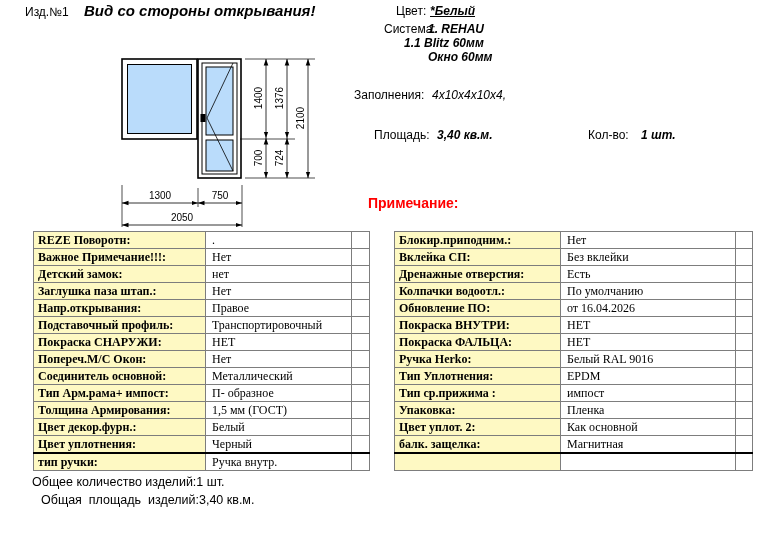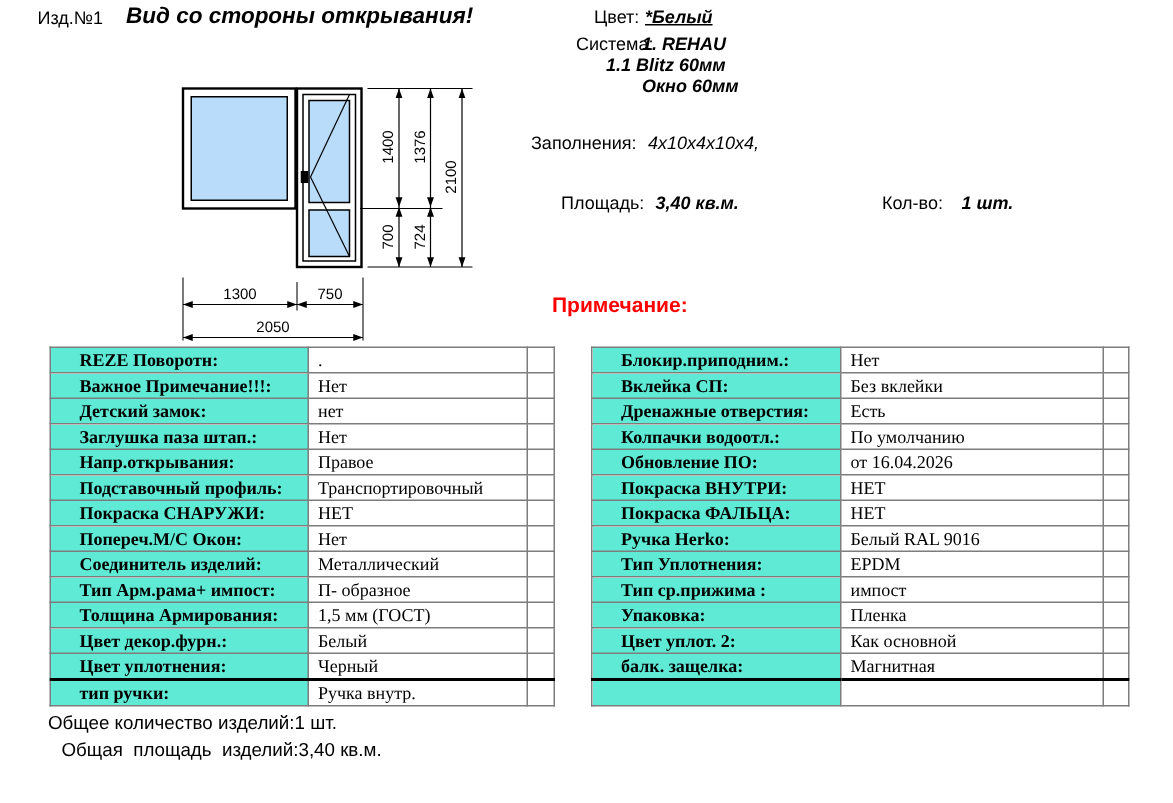--- a/index.html
+++ b/index.html
@@ -11,21 +11,21 @@
   .bi{font-weight:bold;font-style:italic;font-size:12px;}
   .it{font-style:italic;font-size:12px;}
   .note{font-size:14px;font-weight:bold;}
   .u{text-decoration:underline;}
   
   table.spec{position:absolute;border-collapse:collapse;table-layout:fixed;
              font-family:"Liberation Serif",serif;font-size:12px;}
   table.spec td{height:16px;border:1px solid #7d7d7d;overflow:hidden;
                 white-space:nowrap;padding:0 2px 0 6px;}
   table.spec{border:1px solid #3a3a3a;}
-  table.spec td.lbl{background:#5eead4;font-weight:bold;padding-left:19px;}
+  table.spec td.lbl{background:#fef9c3;font-weight:bold;padding-left:4px;}
   table.spec td.sp{background:#fff;padding:0;}
   table.spec tr.heavy td{border-bottom:2px solid #000;}
   .svgwrap{position:absolute;left:112px;top:48px;width:230px;height:184px;}
   text.dim{font-family:"Liberation Sans",sans-serif;font-size:10px;fill:#000;}
   .footer-line{font-size:12.5px;line-height:18px;}
 </style>
 </head>
 <body>
 
 <span class="abs lbl12" style="left:25px;top:5px;">Изд.№1</span>
@@ -149,21 +149,21 @@
         <td class="lbl">Покраска СНАРУЖИ:</td>
         <td class="val">НЕТ</td>
         <td class="sp"></td>
       </tr>
       <tr>
         <td class="lbl">Попереч.М/С Окон:</td>
         <td class="val">Нет</td>
         <td class="sp"></td>
       </tr>
       <tr>
-        <td class="lbl">Соединитель изделий:</td>
+        <td class="lbl">Соединитель основной:</td>
         <td class="val">Металлический</td>
         <td class="sp"></td>
       </tr>
       <tr>
         <td class="lbl">Тип Арм.рама+ импост:</td>
         <td class="val">П- образное</td>
         <td class="sp"></td>
       </tr>
       <tr>
         <td class="lbl">Толщина Армирования:</td>

